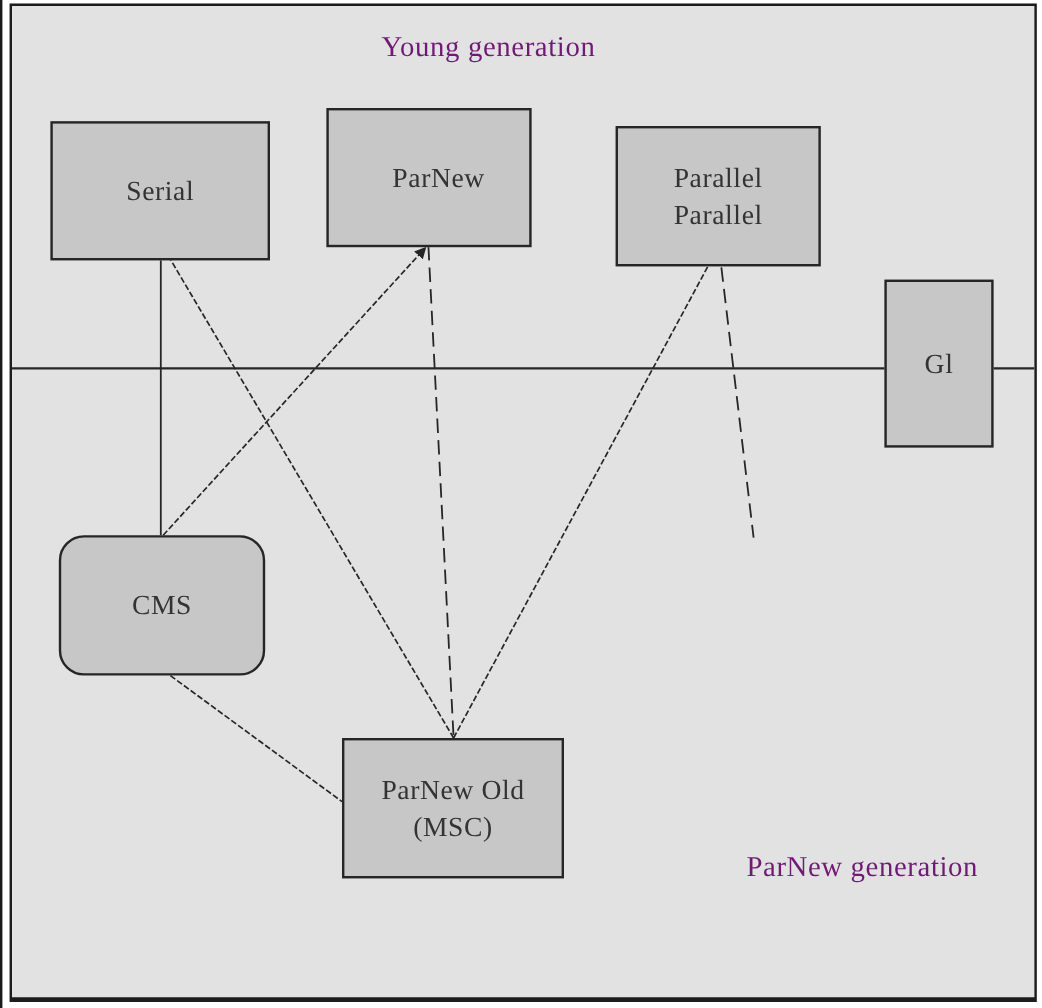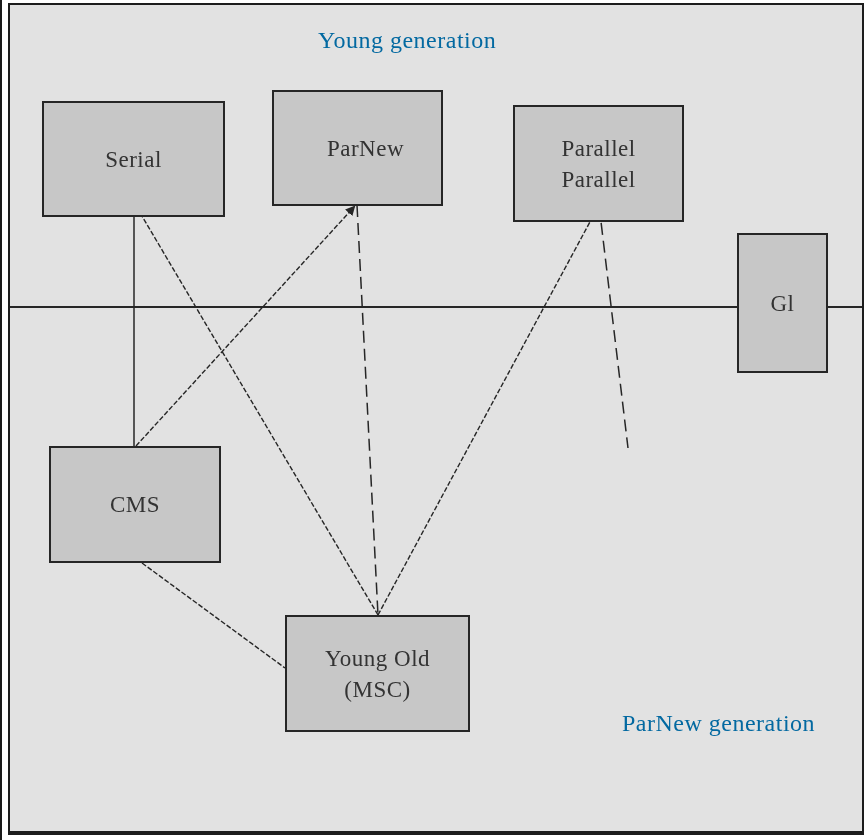--- a/index.html
+++ b/index.html
@@ -50,27 +50,27 @@
     color: #333333;
     font-size: 23px;
     line-height: 31px;
     text-align: center;
     letter-spacing: 0.5px;
   }
   .node-serial        { left: 32px;  top: 84px;  width: 183px; height: 116px; margin-top: 12px; }
   .node-parnew        { left: 262px; top: 85px;  width: 171px; height: 116px; padding-left: 16px; }
   .node-ps            { left: 503px; top: 100px;  width: 171px; height: 117px; }
   .node-g1            { left: 727px; top: 228px; width: 91px;  height: 140px; }
-  .node-cms           { left: 39px;  top: 441px; width: 172px; height: 117px; }
+  .node-cms           { left: 39px;  top: 441px; width: 172px; height: 117px; border-radius: 21px; }
   .node-parallel-old  { left: 531px; top: 443px; width: 177px; height: 119px; }
   .node-serial-old    { left: 275px; top: 610px; width: 185px; height: 117px; }
   .gen-label {
     position: absolute;
     z-index: 2;
-    color: #0369a1;
+    color: #701a75;
     font-size: 24px;
     letter-spacing: 0.5px;
     white-space: nowrap;
   }
   .gen-label-young   { left: 308px; top: 22px; }
   .gen-label-tenured { left: 612px; top: 705px; }
 </style>
 </head>
 <body>
 
@@ -124,18 +124,18 @@
     <div class="node node-g1">
       <span>Gl</span>
     </div>
 
     <div class="node node-cms">
       <span>CMS</span>
     </div>
 
 
     <div class="node node-serial-old">
-      <span>Young Old</span>
+      <span>ParNew Old</span>
       <span>(MSC)</span>
     </div>
 
   </div>
 </div>
 
 </body></html>

